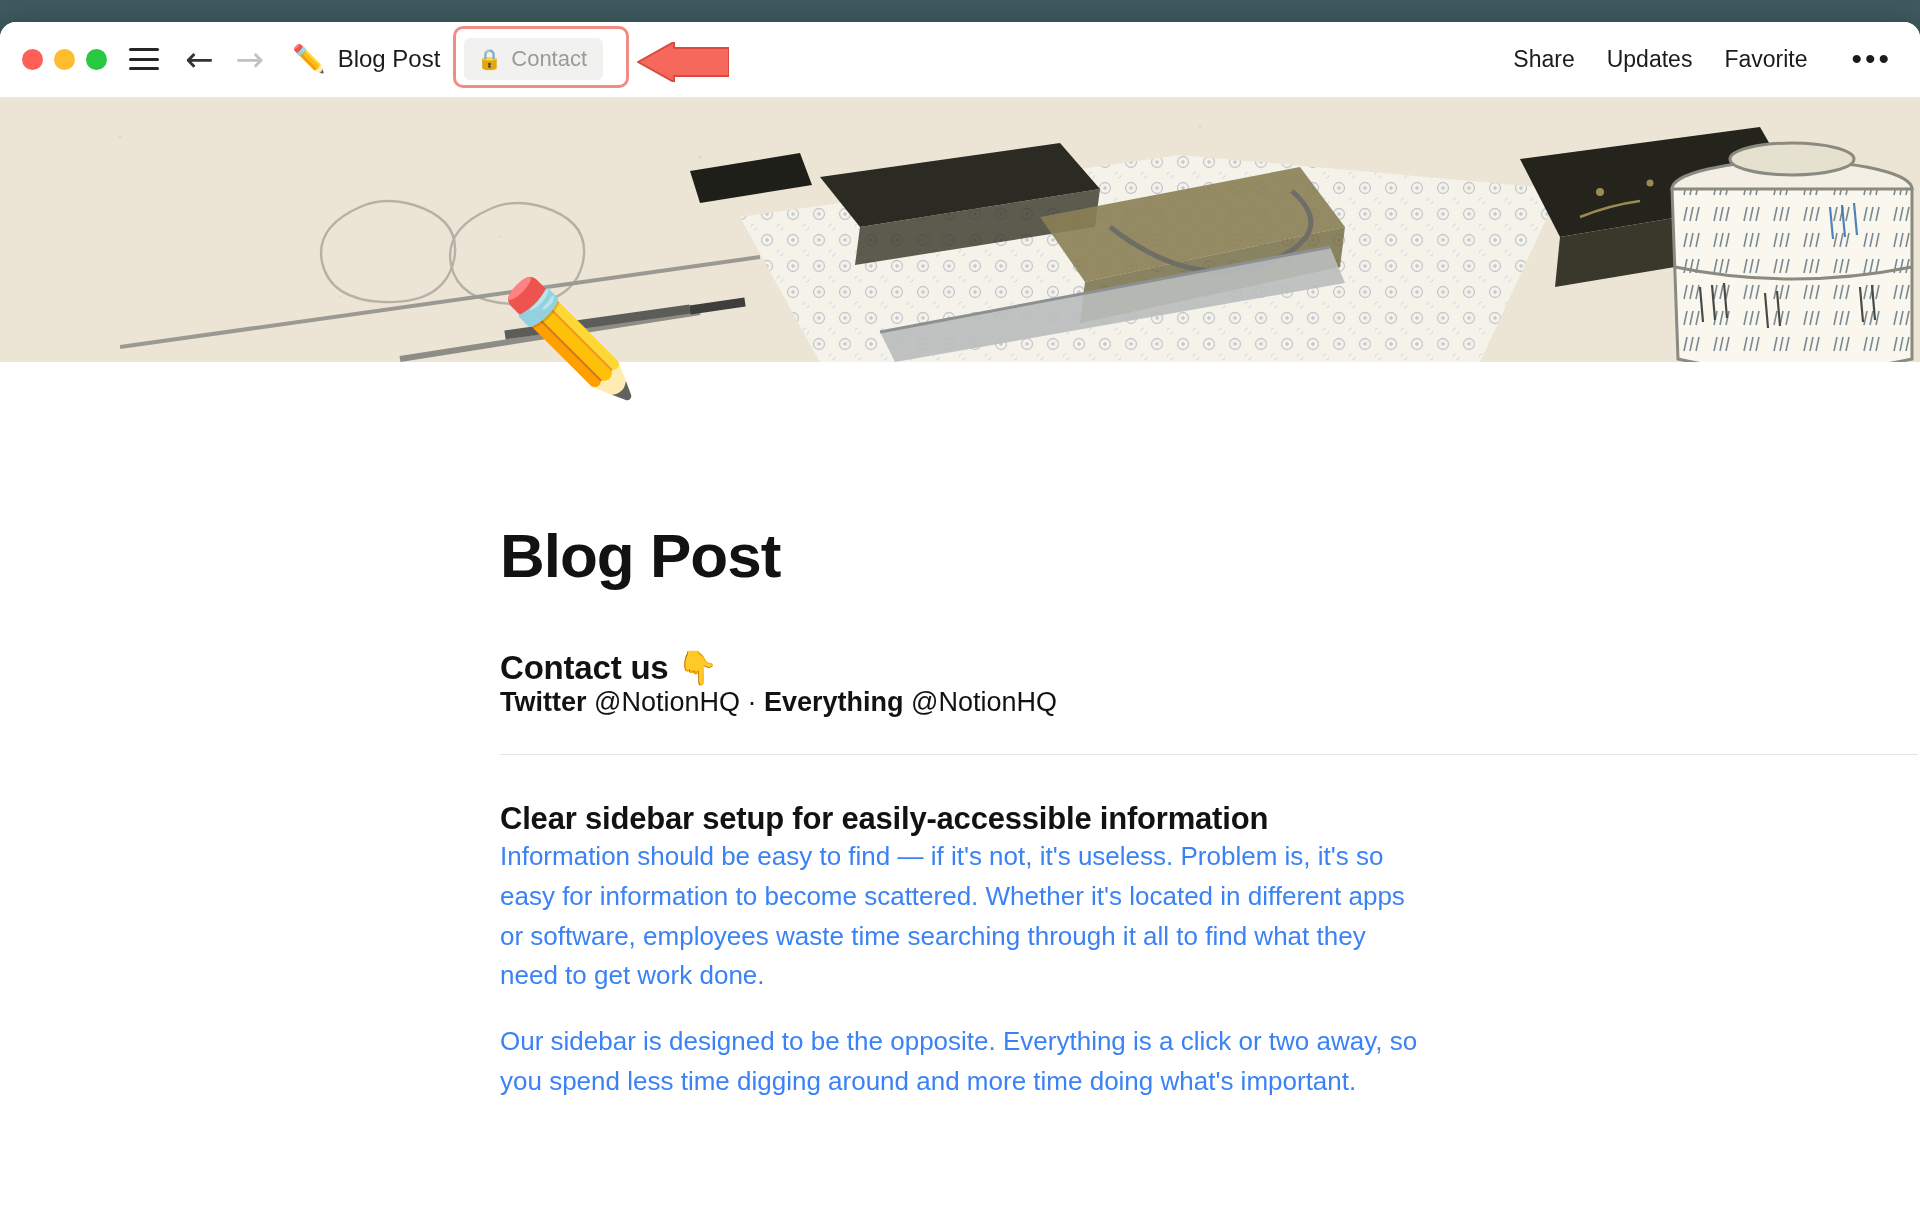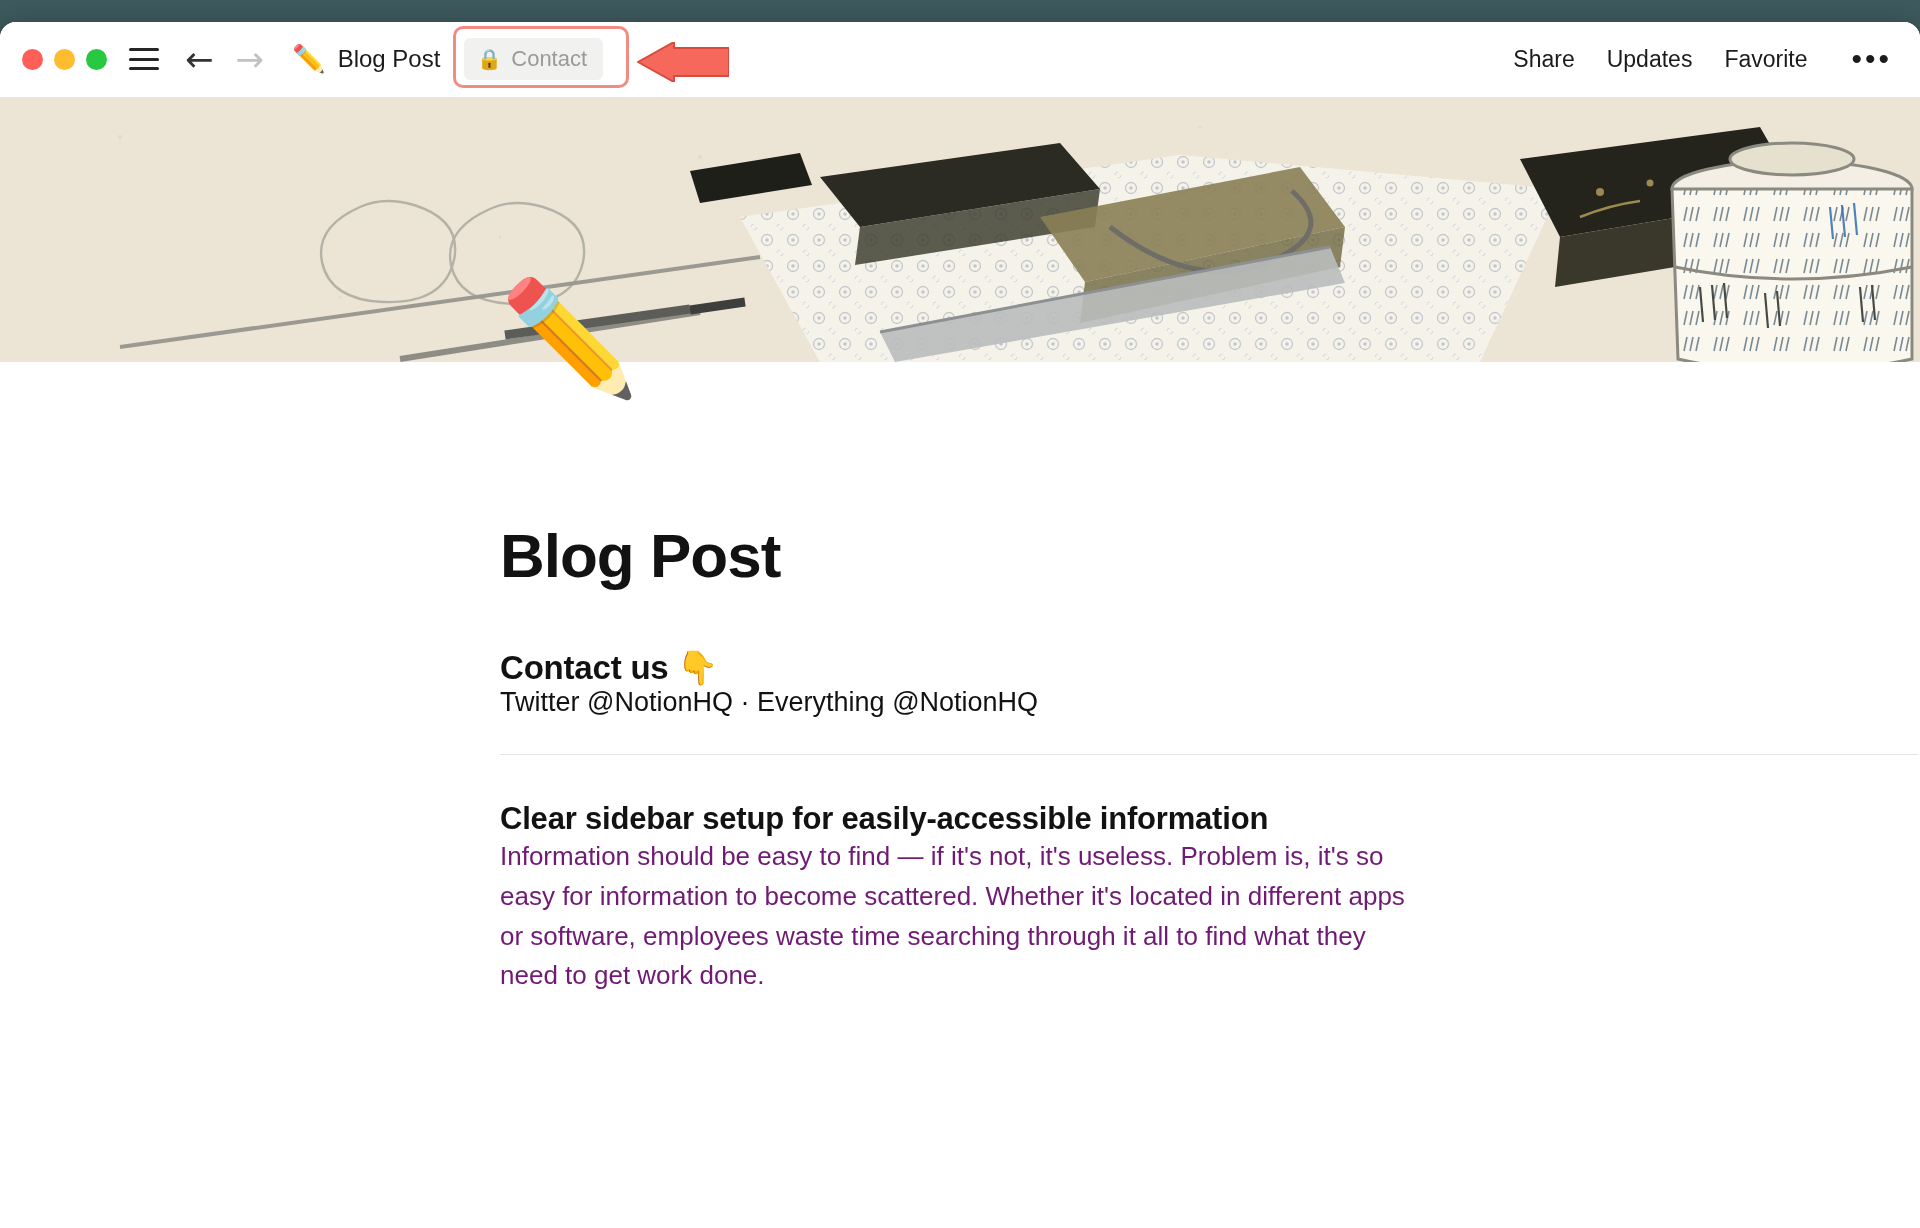--- a/index.html
+++ b/index.html
@@ -158,37 +158,37 @@
     font-size: 33px;
     font-weight: 700;
     color: #121212;
     letter-spacing: -.2px;
   }
   .social-line {
     font-size: 27px;
     color: #121212;
     margin-bottom: 36px;
   }
-  .social-line b { font-weight: 400; }
+  .social-line b { font-weight: 700; }
   .divider {
     height: 1px;
     background: #e6e4e1;
     margin: 0 0 46px 0;
     width: 1418px;
   }
   h3.h3 {
     font-size: 31px;
     font-weight: 700;
     color: #121212;
     letter-spacing: -.2px;
   }
   p.body {
     font-size: 26px;
     line-height: 1.53;
-    color: #701a75;
+    color: #3b82f6;
     margin-bottom: 26px;
     max-width: 1390px;
   }
 </style>
 </head>
 <body>
 
 <div class="desktop">
 
   <div class="window">
@@ -332,18 +332,19 @@
             <span>·</span>
             <b>Everything</b>
             <span>@NotionHQ</span>
           </div>
 
           <div class="divider"></div>
 
           <h3 class="h3">Clear sidebar setup for easily-accessible information</h3>
 
           <p class="body">Information should be easy to find — if it's not, it's useless. Problem is, it's so easy for information to become scattered. Whether it's located in different apps or software, employees waste time searching through it all to find what they need to get work done.</p>
+          <p class="body">Our sidebar is designed to be the opposite. Everything is a click or two away, so you spend less time digging around and more time doing what's important.</p>
         </div>
       </div>
     </div>
 
   </div>
 </div>
 
 </body></html>

